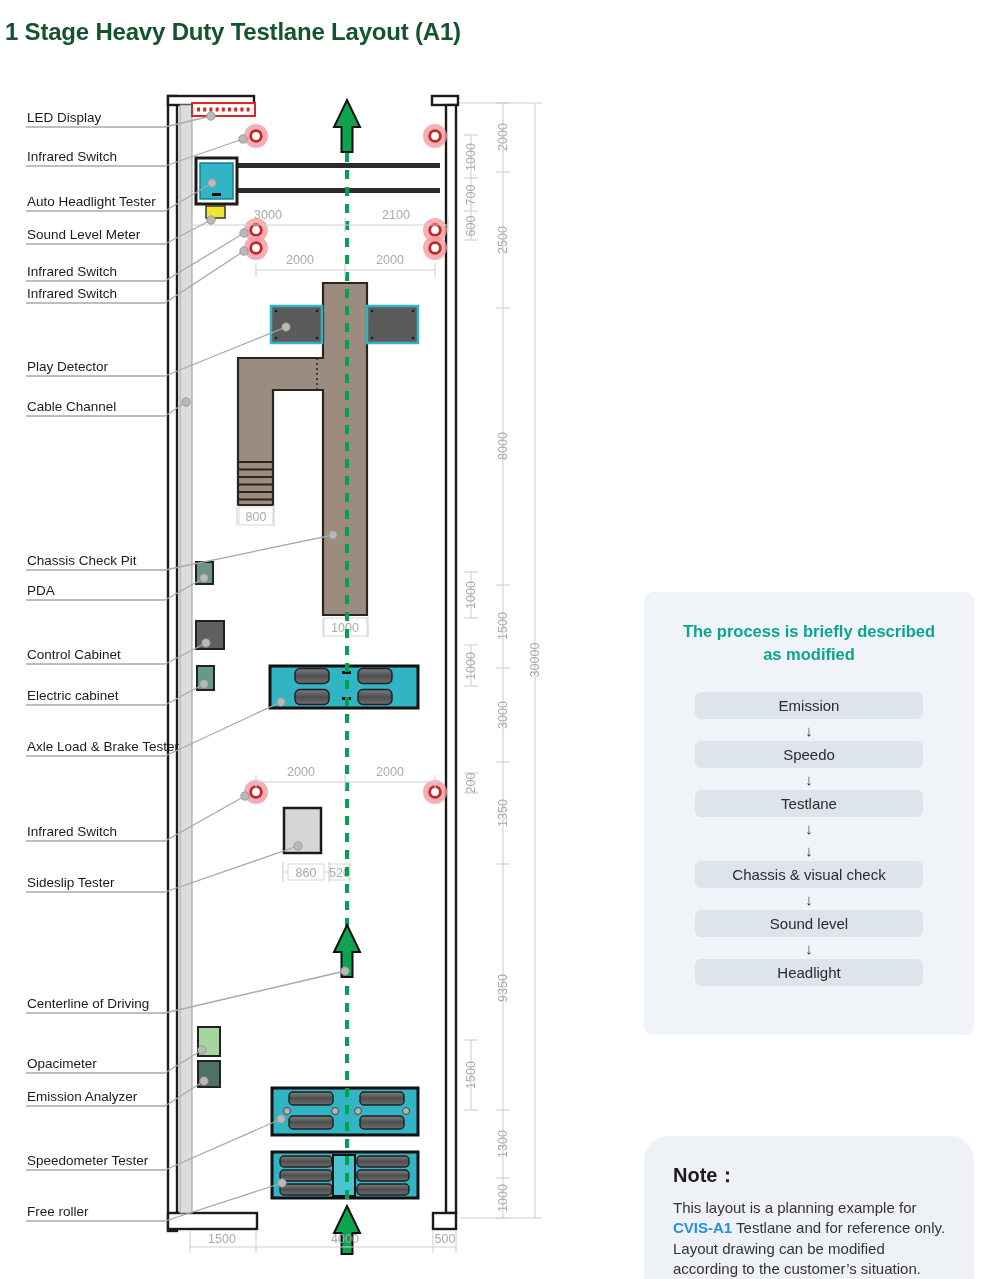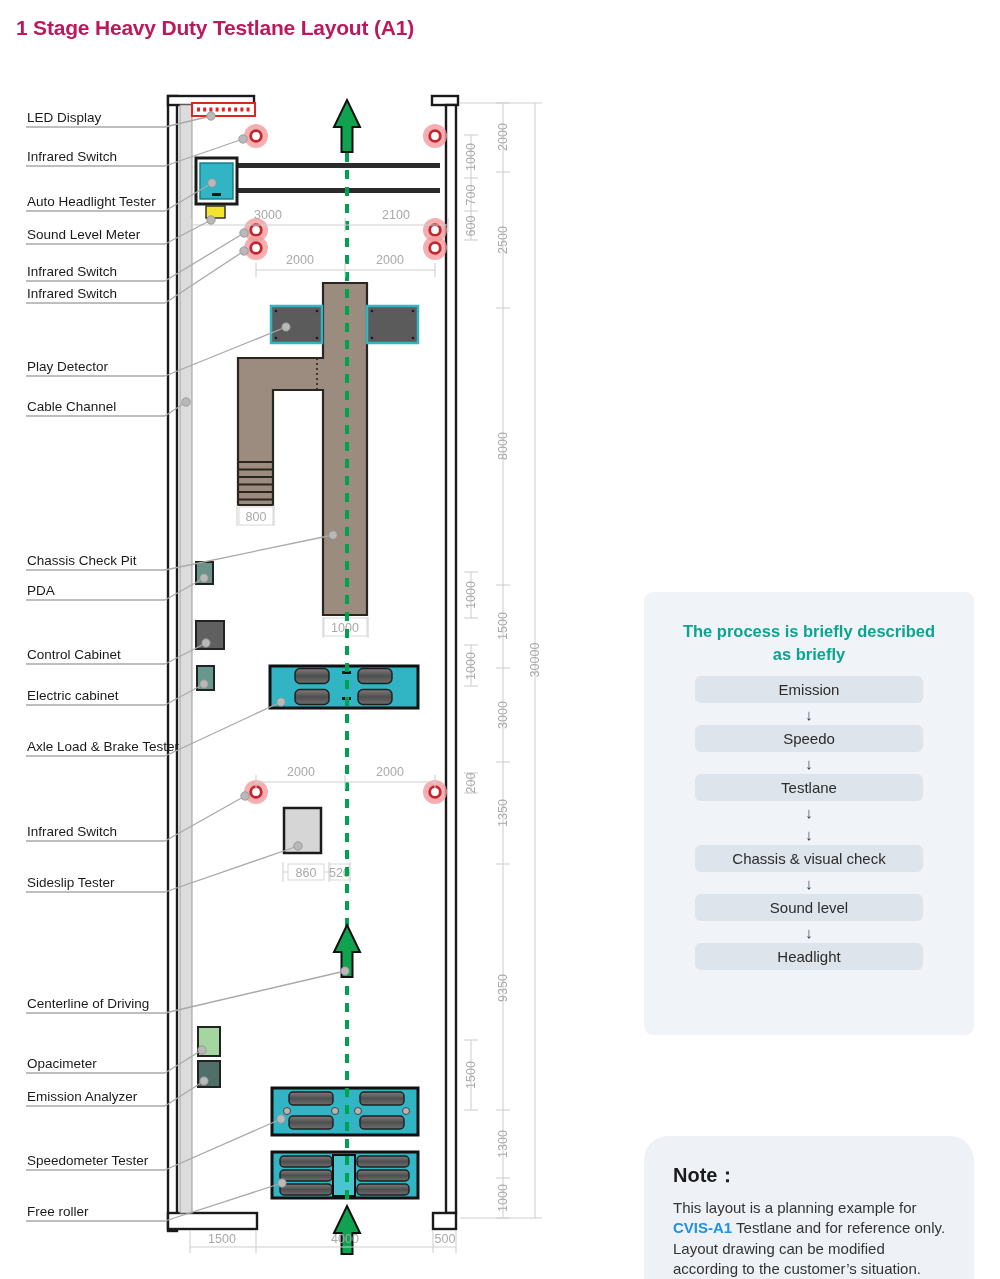--- a/index.html
+++ b/index.html
@@ -1,35 +1,35 @@
 <!DOCTYPE html>
 <html><head>
 <meta charset="utf-8">
 <style>
   html,body{margin:0;padding:0;background:#ffffff;}
   #page{position:relative;width:1000px;height:1279px;background:#fff;overflow:hidden;
         font-family:"Liberation Sans",sans-serif;}
-  #title{position:absolute;left:16px;top:2px;font-size:21px;font-weight:bold;
-         color:#be185d;letter-spacing:-0.2px;}
+  #title{position:absolute;left:5px;top:2px;font-size:24px;font-weight:bold;
+         color:#14532d;letter-spacing:-0.2px;}
   svg{position:absolute;left:0;top:0;}
   .lbl{font:13.5px "Liberation Sans",sans-serif;fill:#1b1b1b;}
   .dim{font:12.5px "Liberation Sans",sans-serif;fill:#a9a9a9;}
   .dimline{stroke:#cfcfcf;stroke-width:1.1;fill:none;}
   .dimbox{fill:#ffffff;stroke:#d7d7d7;stroke-width:1;}
   .lead{stroke:#a9a9a9;stroke-width:1.3;}
   .dot{fill:#b9b9b9;stroke:#8f8f8f;stroke-width:0.8;}
   .wall{fill:#ffffff;stroke:#1a1a1a;stroke-width:2.4;}
   .roller{fill:url(#rollGrad);stroke:#1f1f1f;stroke-width:1.4;}
 
   
   .panel{position:absolute;background:#f0f4f8;border-radius:9px;}
   #process-panel{left:644px;top:592px;width:330px;height:443px;}
   #process-title{margin-top:28px;text-align:center;font-size:16.5px;font-weight:bold;
                  color:#0ba491;line-height:1.4;}
-  #steps{margin-top:10px;}
+  #steps{margin-top:26px;}
   .step{width:228px;height:27px;margin:0 auto;background:#dee4ec;border-radius:6px;
         display:flex;align-items:center;justify-content:center;font-size:15px;color:#2b2b2b;}
   .flow-arrow{height:22px;display:flex;align-items:center;justify-content:center;
               color:#2c3a4e;font-size:15px;font-weight:bold;}
   #note-panel{left:644px;top:1136px;width:330px;height:165px;border-radius:24px;background:#eef2f7;}
   #note-heading{margin:26px 0 0 29px;font-size:20px;font-weight:bold;color:#1b1b1b;}
   #note-body{margin:9px 28px 0 29px;font-size:15px;color:#333;line-height:1.35;}
   #note-body .hl{color:#1e90e8;font-weight:bold;}
 </style>
 </head>
@@ -449,21 +449,21 @@
         <line class="lead" x1="26" y1="1221" x2="165" y2="1221"></line>
           <line class="lead" x1="165" y1="1221" x2="282" y2="1183"></line>
         <circle class="dot" cx="282" cy="1183" r="4.2"></circle>
       </g>
     </g>
   </svg>
 
   <div class="panel" id="process-panel">
     <div id="process-title">
       <div>The process is briefly described</div>
-      <div>as briefly</div>
+      <div>as modified</div>
     </div>
     <div id="steps">
       <div class="step">Emission</div>
       <div class="flow-arrow">↓</div>
       <div class="step">Speedo</div>
       <div class="flow-arrow">↓</div>
       <div class="step">Testlane</div>
       <div class="flow-arrow">↓</div>
       <div class="flow-arrow">↓</div>
       <div class="step">Chassis &amp; visual check</div>

